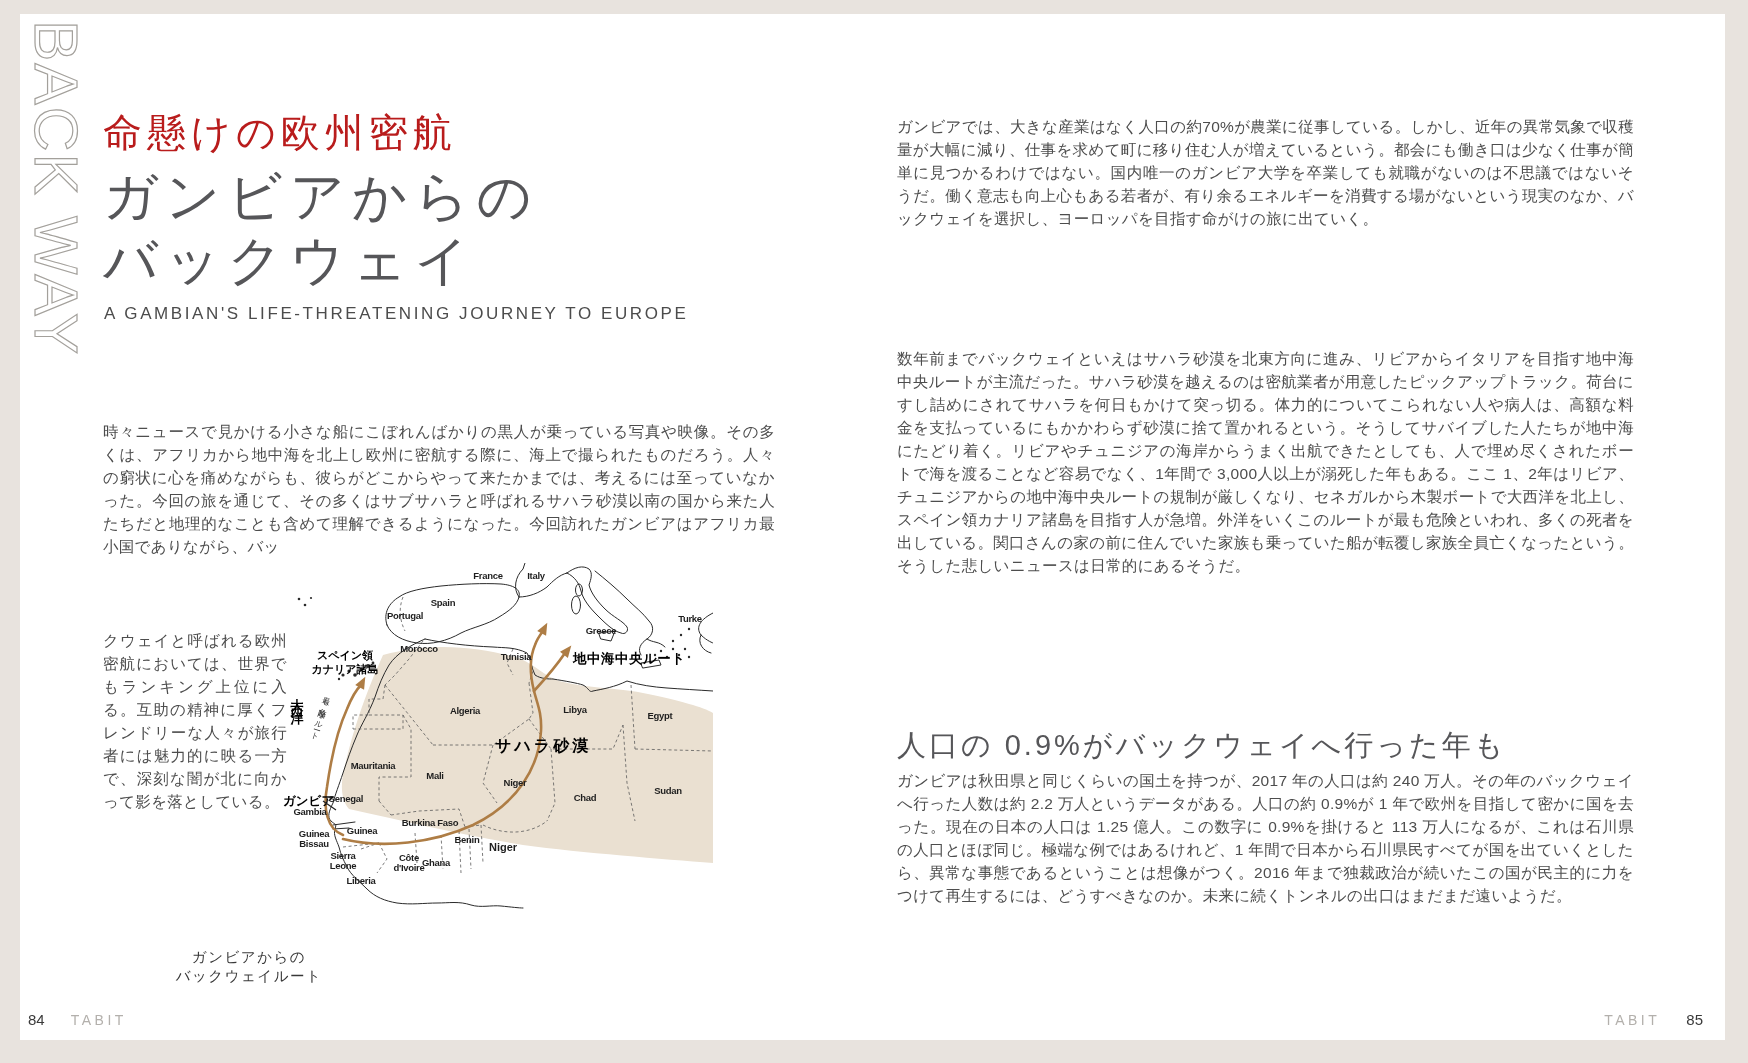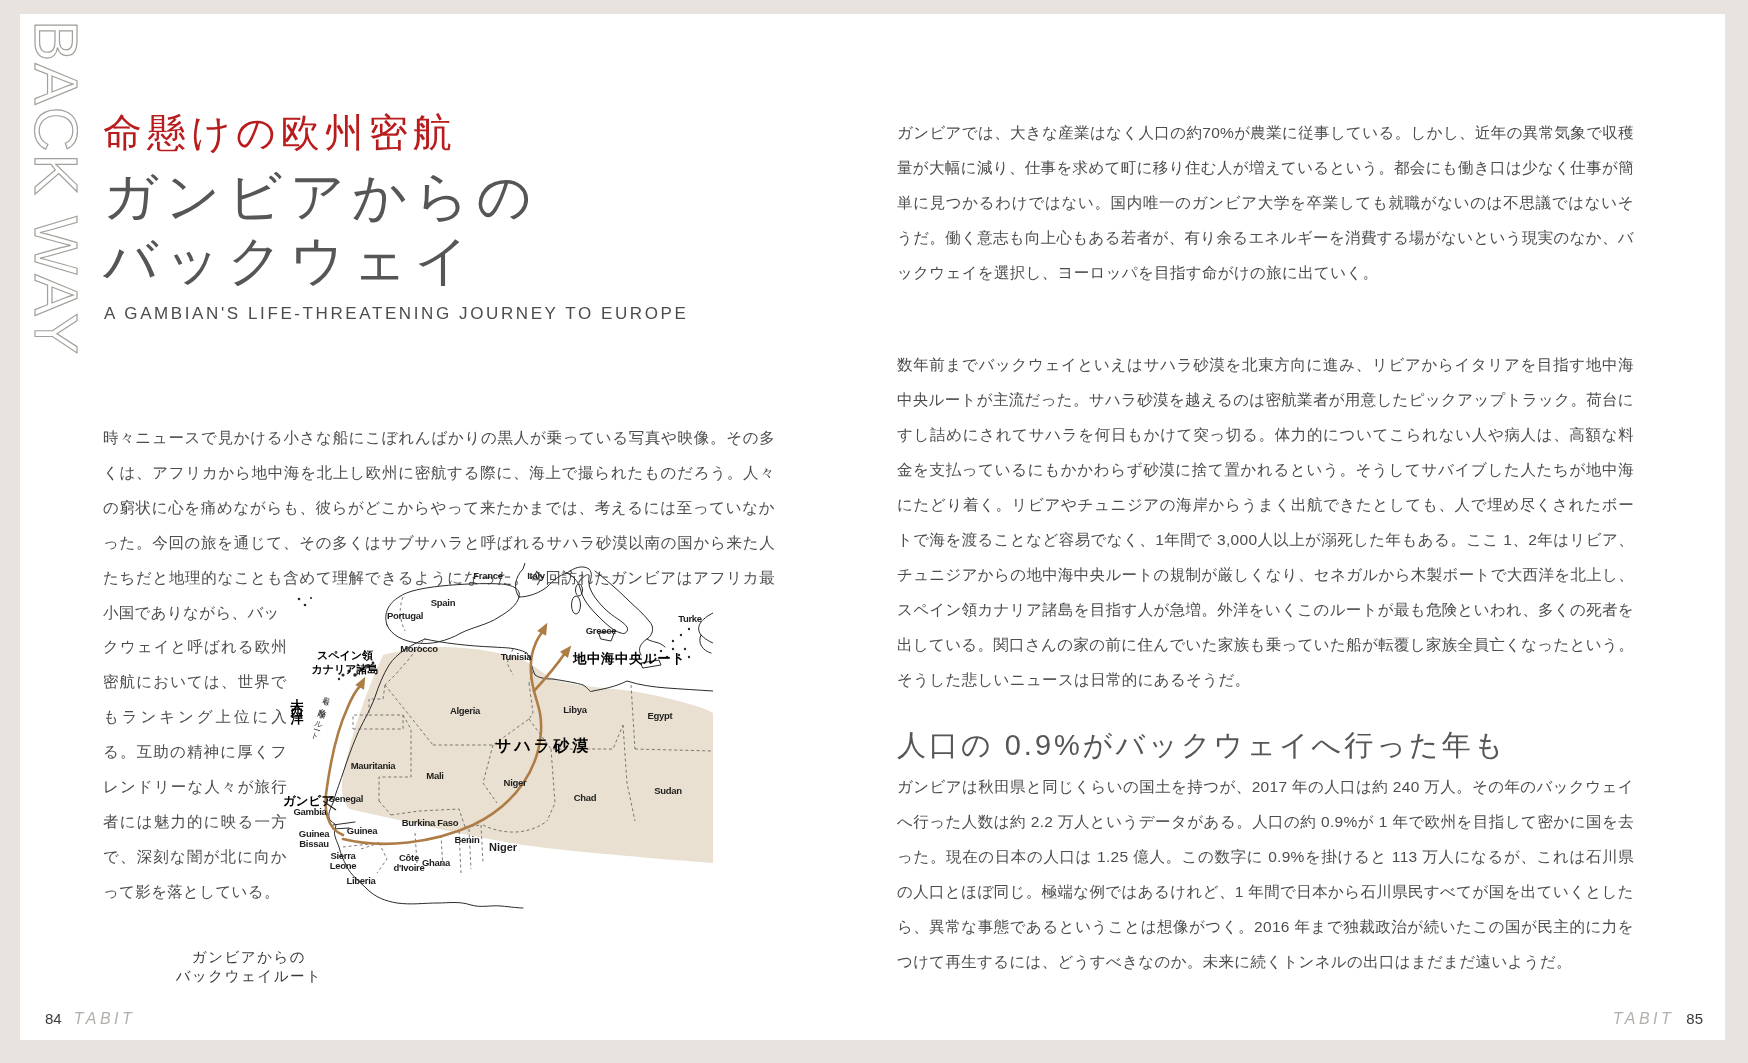--- a/index.html
+++ b/index.html
@@ -22,39 +22,39 @@
     color:transparent;-webkit-text-stroke:1.2px #a3a09b;
     font-weight:400;user-select:none;
   }
   .kicker{position:absolute;left:83px;top:62px;font-size:21px;letter-spacing:3px;color:#6a6a6a;}
   .title{position:absolute;left:83px;top:92px;font-size:39px;letter-spacing:5px;color:#b91c1c;}
   .main-title{position:absolute;left:83px;top:150px;font-size:54px;line-height:64px;letter-spacing:7px;color:#565659;}
   .subtitle-en{position:absolute;left:84px;top:290px;font-size:17px;letter-spacing:2.6px;color:#4c4c4c;}
   .sec-head{position:absolute;font-size:29px;letter-spacing:3px;color:#565659;}
   .sec-head.l{left:83px;top:362px;}
   .bodytext{
-    position:absolute;font-size:15.5px;line-height:35px;letter-spacing:0.3px;
+    position:absolute;font-size:15.5px;line-height:23px;letter-spacing:0.3px;
     color:#4d4d4d;text-align:justify;
   }
   .body-lead{left:83px;top:406px;width:672px;}
   .body-wrap{left:83px;top:615px;width:184px;}
   .mapbox{position:absolute;left:263px;top:549px;width:430px;height:347px;}
   .map-caption{
     position:absolute;left:118px;top:934px;width:222px;text-align:center;
     font-size:14.5px;line-height:19px;letter-spacing:1.5px;color:#383838;
   }
   
   .r-head1{left:877px;top:59px;}
   .r-head2{left:877px;top:310px;}
   .r-head3{left:877px;top:712px;}
   .r-body1{left:877px;top:101px;width:737px;}
   .r-body2{left:877px;top:333px;width:737px;}
   .r-body3{left:877px;top:755px;width:737px;}
-  .footer{position:absolute;bottom:12px;font-size:15px;color:#3a3a3a;display:flex;align-items:baseline;gap:12px;margin-left:17px;}
-  .footer .brand{font-size:16px;letter-spacing:3.5px;color:#b3b0ac;font-style:italic;}
+  .footer{position:absolute;bottom:12px;font-size:15px;color:#3a3a3a;display:flex;align-items:baseline;gap:26px;}
+  .footer .brand{font-size:14px;letter-spacing:3.5px;color:#b3b0ac;}
   .footer-left{left:8px;}
   .footer-right{right:22px;}
   
   .coast{fill:none;stroke:#2b2b2b;stroke-width:1;stroke-linejoin:round;stroke-linecap:round;}
   .border{fill:none;stroke:#5a5a5a;stroke-width:0.8;stroke-dasharray:3 2.6;stroke-linejoin:round;}
   .route{fill:none;stroke-width:2.6;stroke-linecap:round;}
   .cn{font:bold 9.5px "Liberation Sans",sans-serif;fill:#1e1e1e;text-anchor:middle;letter-spacing:-0.3px;}
   .cn-big{font:bold 11px "Liberation Sans",sans-serif;fill:#1e1e1e;text-anchor:middle;}
   .jp{font-family:"Liberation Sans",sans-serif;font-weight:bold;fill:#000;}
   .isl{fill:#2b2b2b;}

